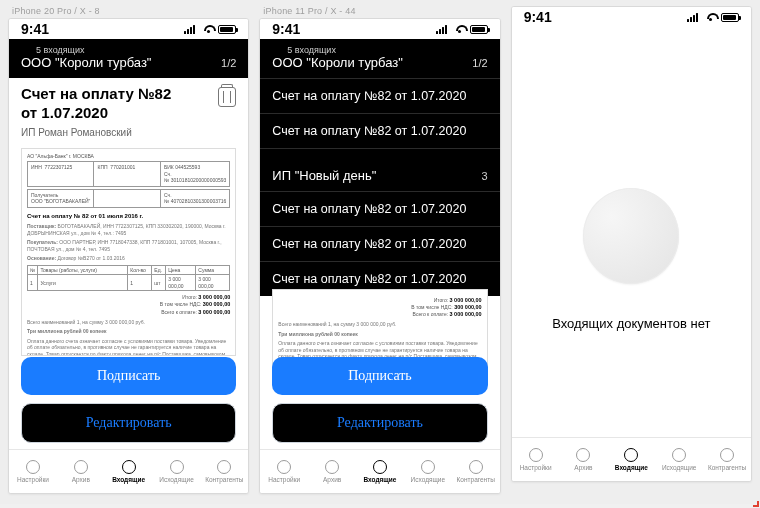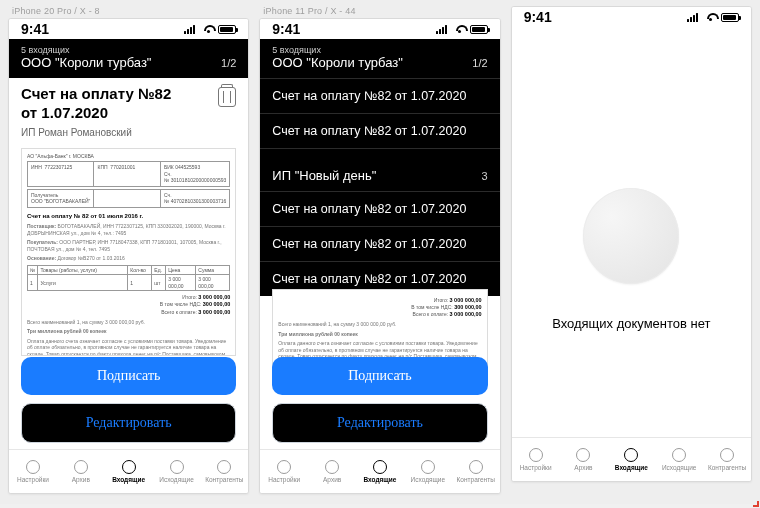--- a/index.html
+++ b/index.html
@@ -68,21 +68,21 @@
     width:18px;height:9px;border:1px solid #000;border-radius:2px;position:relative;
   }
   .batt::after{content:"";position:absolute;right:-3px;top:2px;width:2px;height:4px;background:#000;border-radius:0 1px 1px 0;}
   .batt i{display:block;background:#000;margin:1px;height:5px;width:13px;border-radius:1px;}
 
   
   .hdr {
     background: #000; color: #fff;
     padding: 6px 12px 8px 12px;
   }
-  .hdr .sub { font-size: 9px; color: #cfcfcf; }
+  .hdr .sub { font-size: 9px; color: #cfcfcf; margin-left: 15px; }
   .hdr .row { display:flex; align-items:center; justify-content:space-between; }
   .hdr .org { font-size: 13px; font-weight: 500; }
   .hdr .count { font-size: 11px; color:#dcdcdc; }
 
   
   .dd { background:#000; }
   .dd-section-title { color:#fff; font-size:13px; padding:8px 12px; display:flex; justify-content:space-between; align-items:center; }
   .dd-section-title .cnt { color:#cfcfcf; font-size:11px; }
   .dd-item {
     color:#fff; font-size:12.5px;

